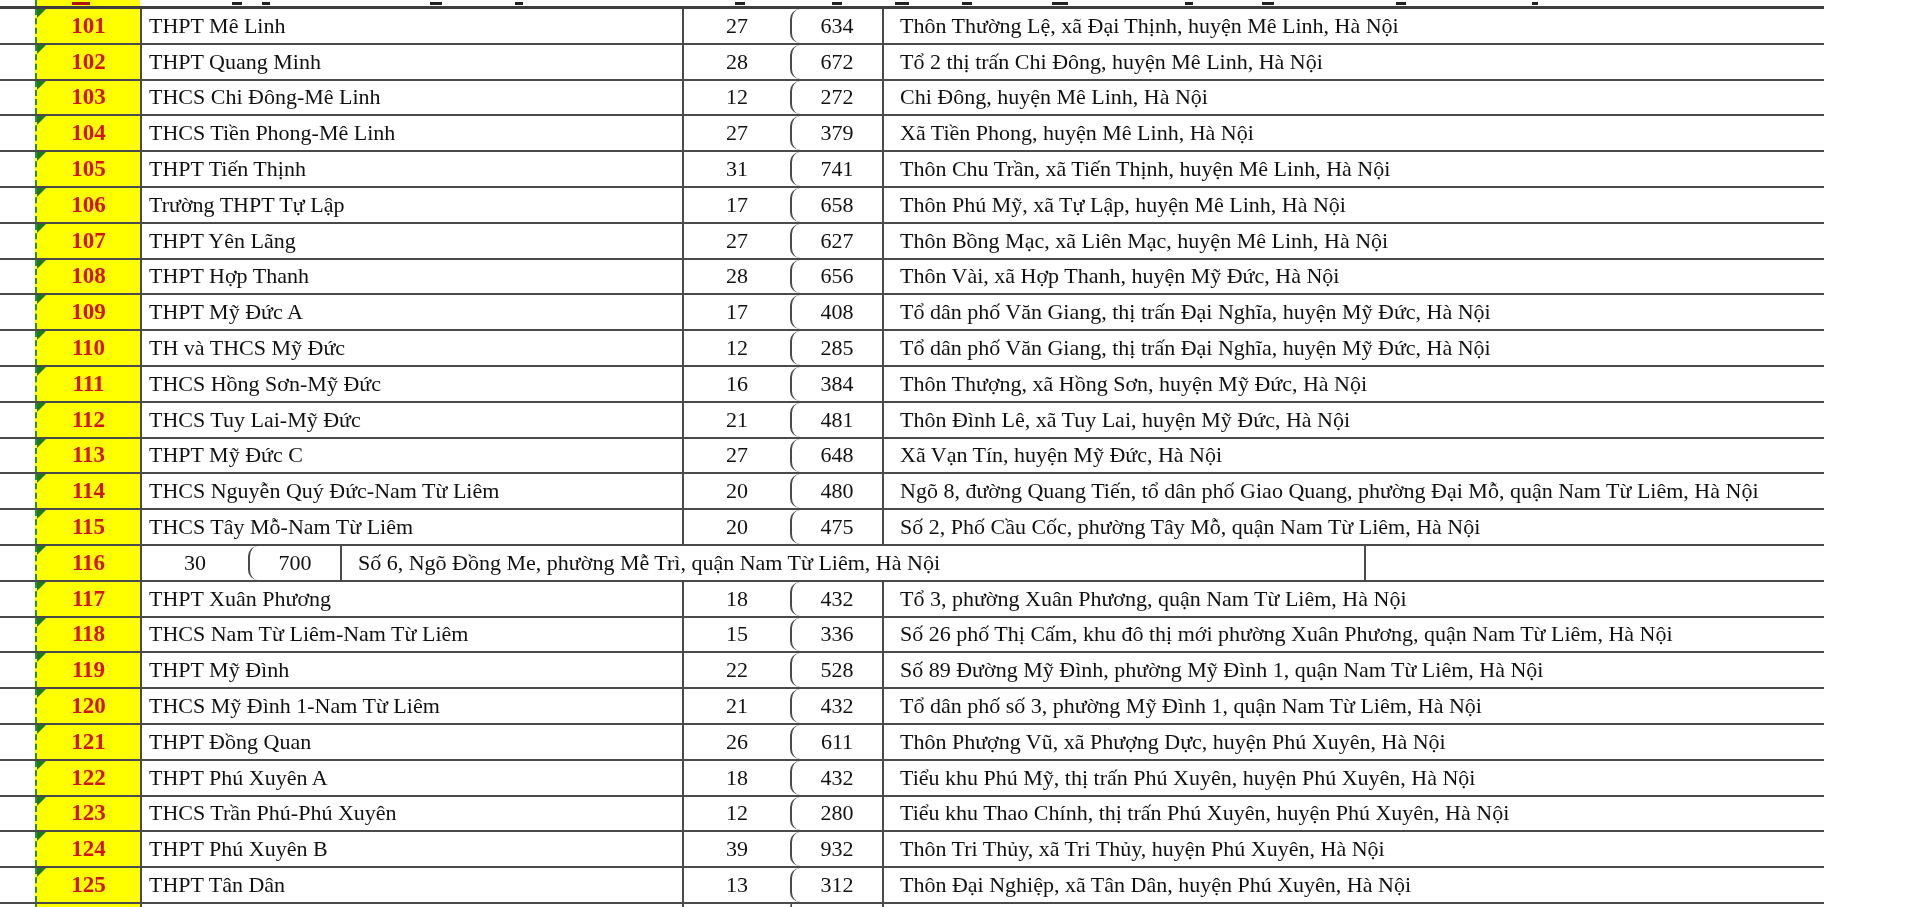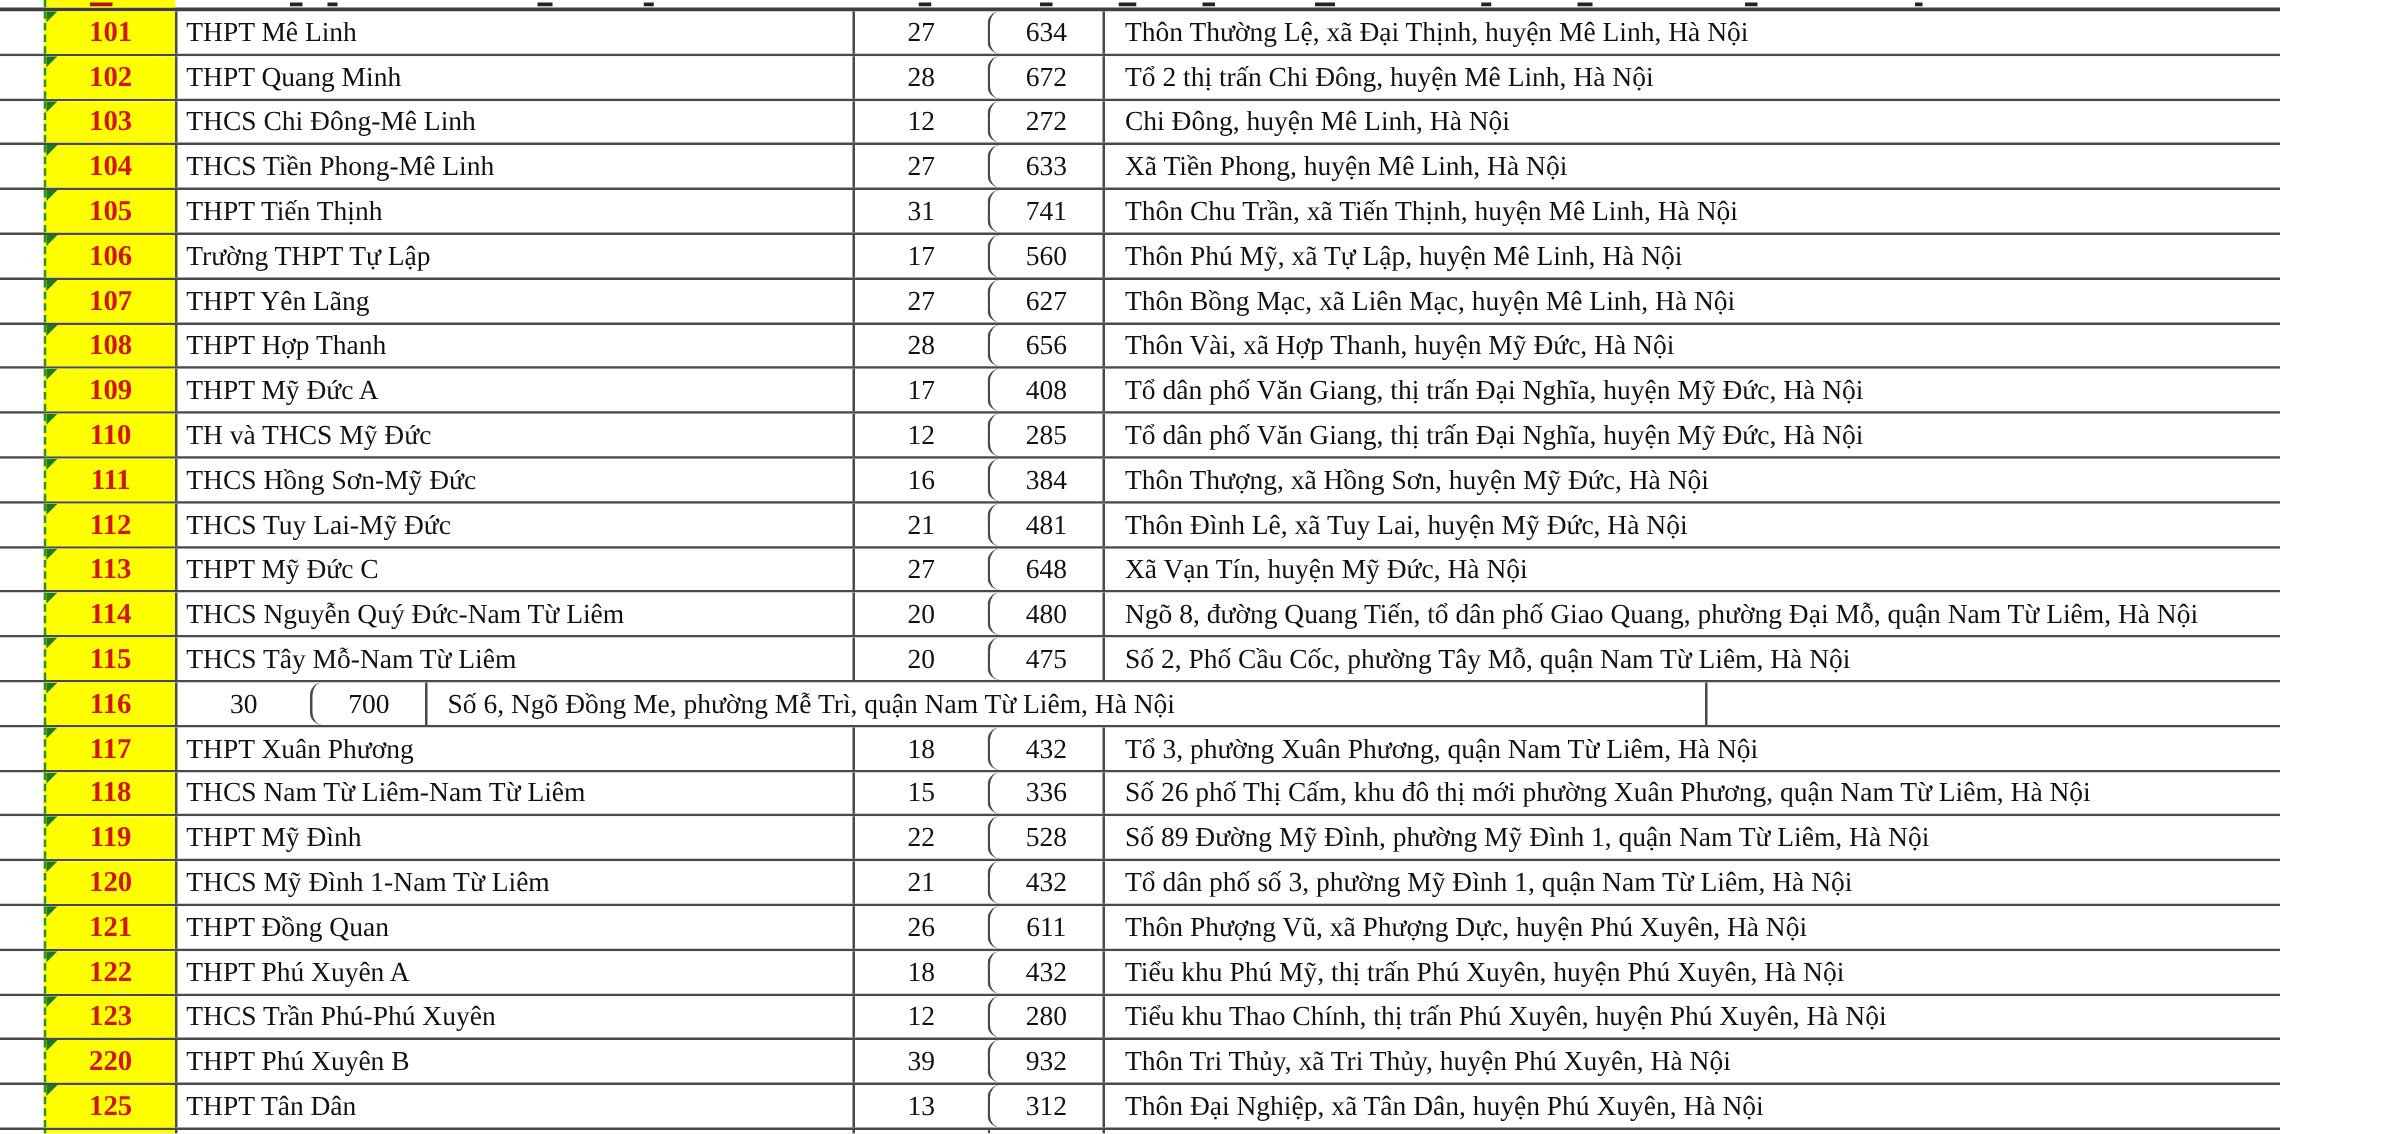--- a/index.html
+++ b/index.html
@@ -155,21 +155,21 @@
       <span class="tri"></span>
       <span>104</span>
     </div>
     <div class="cell col-name">
       <span>THCS Tiền Phong-Mê Linh</span>
     </div>
     <div class="cell col-n1">
       <span>27</span>
     </div>
     <div class="cell col-n2">
-      <span>633</span>
+      <span>379</span>
     </div>
     <div class="cell col-addr">
       <span>Xã Tiền Phong, huyện Mê Linh, Hà Nội</span>
     </div>
   </div>
 
   <div class="row">
     <div class="cell col-a"></div>
     <div class="cell col-num">
       <span class="tri"></span>
@@ -195,21 +195,21 @@
       <span class="tri"></span>
       <span>106</span>
     </div>
     <div class="cell col-name">
       <span>Trường THPT Tự Lập</span>
     </div>
     <div class="cell col-n1">
       <span>17</span>
     </div>
     <div class="cell col-n2">
-      <span>560</span>
+      <span>658</span>
     </div>
     <div class="cell col-addr">
       <span>Thôn Phú Mỹ, xã Tự Lập, huyện Mê Linh, Hà Nội</span>
     </div>
   </div>
 
   <div class="row">
     <div class="cell col-a"></div>
     <div class="cell col-num">
       <span class="tri"></span>
@@ -543,21 +543,21 @@
     </div>
     <div class="cell col-addr">
       <span>Tiểu khu Thao Chính, thị trấn Phú Xuyên, huyện Phú Xuyên, Hà Nội</span>
     </div>
   </div>
 
   <div class="row">
     <div class="cell col-a"></div>
     <div class="cell col-num">
       <span class="tri"></span>
-      <span>220</span>
+      <span>124</span>
     </div>
     <div class="cell col-name">
       <span>THPT Phú Xuyên B</span>
     </div>
     <div class="cell col-n1">
       <span>39</span>
     </div>
     <div class="cell col-n2">
       <span>932</span>
     </div>

